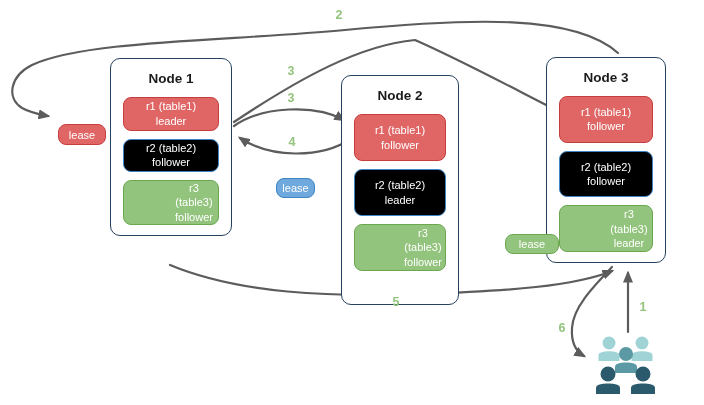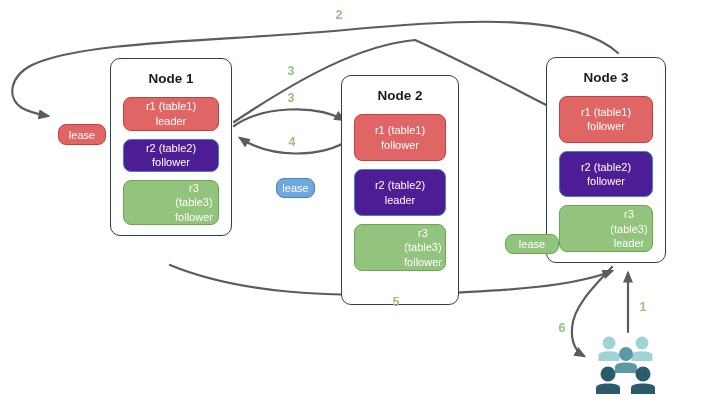--- a/index.html
+++ b/index.html
@@ -16,21 +16,21 @@
     text-align:center;font-weight:bold;font-size:13.5px;color:#1b1b1b;
     margin:2px 0 10px;line-height:16px;
   }
   .replica{
     height:47px;border-radius:8px;box-sizing:border-box;margin-bottom:8px;
     display:flex;flex-direction:column;align-items:center;justify-content:center;
     color:#fff;font-size:11px;line-height:1.3;text-align:center;
   }
   .replica:last-child{margin-bottom:0;}
   .replica.red{background:#e06666;border:1.5px solid #c73e3e;}
-  .replica.blue{background:#4c1d95;border:1.5px solid #3d85c6;text-align:right;}
+  .replica.blue{background:#000000;border:1.5px solid #3d85c6;text-align:right;}
   .replica.green{background:#93c47d;border:1.5px solid #6aa84f;padding-left:46px;}
   
   .lease{
     position:absolute;border-radius:8px;box-sizing:border-box;color:#fff;font-size:11px;
     display:flex;align-items:center;justify-content:center;margin-top:12px;
   }
   .lease.red{background:#e06666;border:1.5px solid #c73e3e;}
   .lease.blue{background:#6fa8dc;border:1.5px solid #3d85c6;}
   .lease.green{background:#93c47d;border:1.5px solid #6aa84f;}
   

